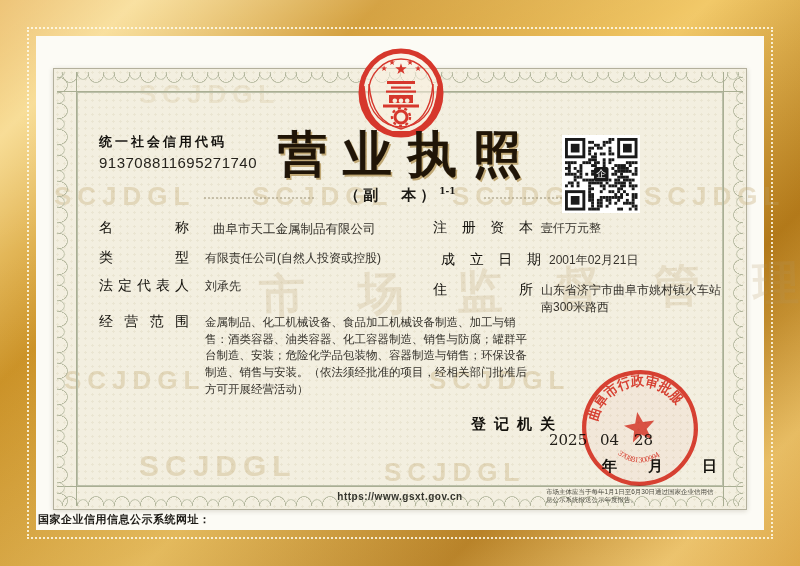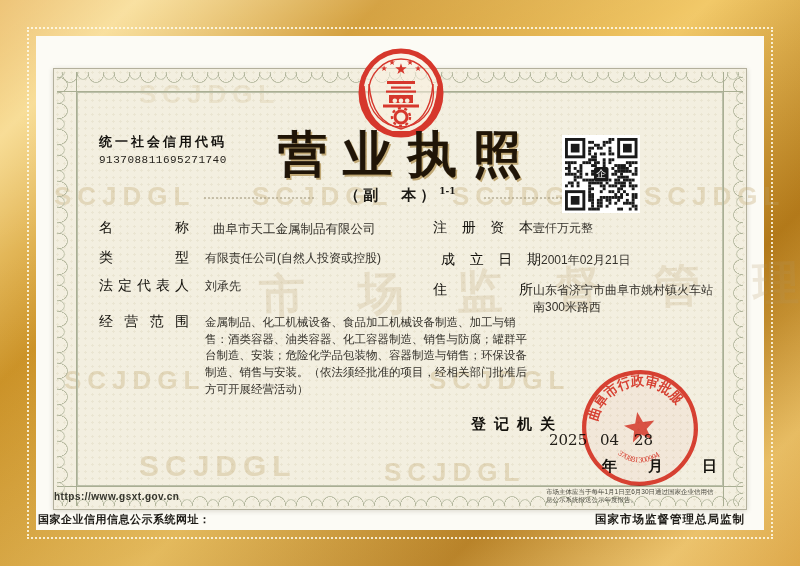--- a/index.html
+++ b/index.html
@@ -51,22 +51,22 @@
   
   .wm { position:absolute; font-weight:bold; color:rgba(190,160,100,.30); letter-spacing:6px;
         font-size:26px; white-space:nowrap; pointer-events:none; }
   .wm-big { position:absolute; left:205px; top:190px; font-size:46px; font-weight:bold;
         letter-spacing:20px; color:rgba(182,152,94,.20); transform:rotate(-1.5deg);
         white-space:nowrap; pointer-events:none; }
 
   
   .credit-label { position:absolute; left:45px; top:64px; font-size:13px; font-weight:bold;
         letter-spacing:3px; color:#15130f; }
-  .credit-code { position:absolute; left:45px; top:85px; font-size:11px;
-        font-family:Liberation Mono, monospace; color:#26231d; letter-spacing:.5px;text-align:right; }
+  .credit-code { position:absolute; left:45px; top:85px; font-size:15px;
+        font-family:Liberation Sans, sans-serif; color:#26231d; letter-spacing:.5px;text-align:right; }
   .emblem { position:absolute; left:291px; top:-23px; width:112px; height:92px; }
   .title { position:absolute; left:0; top:53px; width:100%; text-align:center;
         font-size:49px; font-weight:bold; letter-spacing:16px; padding-left:16px;
         color:#201507; text-shadow:1.5px 1.5px 0 rgba(150,110,30,.55), -0.5px -0.5px 0 rgba(0,0,0,.6);
         white-space:nowrap; }
   .subtitle { position:absolute; left:0; top:117px; width:100%; text-align:center;
         font-size:15px; font-weight:bold; color:#1c1a15; letter-spacing:4px; }
   .subtitle sup { font-size:9px; font-family:"DejaVu Serif", serif; letter-spacing:0; }
   .dash { position:absolute; top:128px; border-top:2px dotted rgba(155,145,115,.5); height:0; }
 
@@ -75,53 +75,52 @@
   .qr-caption { position:absolute; left:596px; top:70px; width:80px; font-size:9px;
         line-height:1.55; color:#3a3a36; letter-spacing:.5px; }
 
   
   .frow { position:absolute; }
   .flabel { display:inline-block; font-size:14px; font-weight:normal; color:#14120d;
         text-align:justify; text-align-last:justify; vertical-align:top; }
   .fvalue { display:inline-block; font-size:12px; color:#35322b; vertical-align:top;
         line-height:1.45; margin-top:1px; }
   .lab-l { width:90px; margin-right:16px; }
-  .lab-r { width:100px; margin-right:0; }
+  .lab-r { width:100px; margin-right:8px; }
 
   .registrar { position:absolute; left:417px; top:346px; font-size:15px; font-weight:bold;
         letter-spacing:8px; color:#14120d; }
   .date-num { position:absolute; font-size:15px; font-family:"DejaVu Serif", serif; color:#23201a; }
   .date-char { position:absolute; font-size:15px; font-weight:bold; color:#14120d; }
 
   .seal { position:absolute; left:515px; top:288px; width:142px; height:142px;
         mix-blend-mode:multiply; opacity:.92; }
 
   
-  .border-url { position:absolute; left:0; bottom:7px; width:100%; text-align:left;
+  .border-url { position:absolute; left:0; bottom:7px; width:100%; text-align:center;
         font-size:10px; font-weight:bold; color:#34342c; letter-spacing:.5px; }
   .border-note { position:absolute; right:30px; bottom:5px; width:170px; font-size:6.5px;
         line-height:1.25; color:#4a4a40; }
 
   
   .footer-left { position:absolute; left:38px; top:512px; font-size:11px; font-weight:bold;
         color:#1d1b16; letter-spacing:.5px; }
   .footer-right { position:absolute; right:55px; top:512px; font-size:11.5px; font-weight:bold;
         color:#1d1b16; letter-spacing:1px; }
 </style>
 </head>
 <body>
 
 <div class="stage">
   <div class="frame"></div>
   <div class="frame-shine"></div>
   <div class="frame-bead"></div>
   <div class="mat"></div>
 
   <div class="footer-left">国家企业信用信息公示系统网址：</div>
-  <div class="footer-right">国家市场监督管理总局监制</div>
 
   <div class="paper">
 
     <div class="wm" style="left:85px; top:10px; opacity:.55;">SCJDGL</div>
     <div class="wm" style="left:0px; top:112px;">SCJDGL</div>
     <div class="wm" style="left:198px; top:112px;">SCJDGL</div>
     <div class="wm" style="left:398px; top:112px;">SCJDGL</div>
     <div class="wm" style="left:590px; top:112px;">SCJDGL</div>
     <div class="wm" style="left:10px; top:296px;">SCJDGL</div>
     <div class="wm" style="left:375px; top:296px;">SCJDGL</div>

